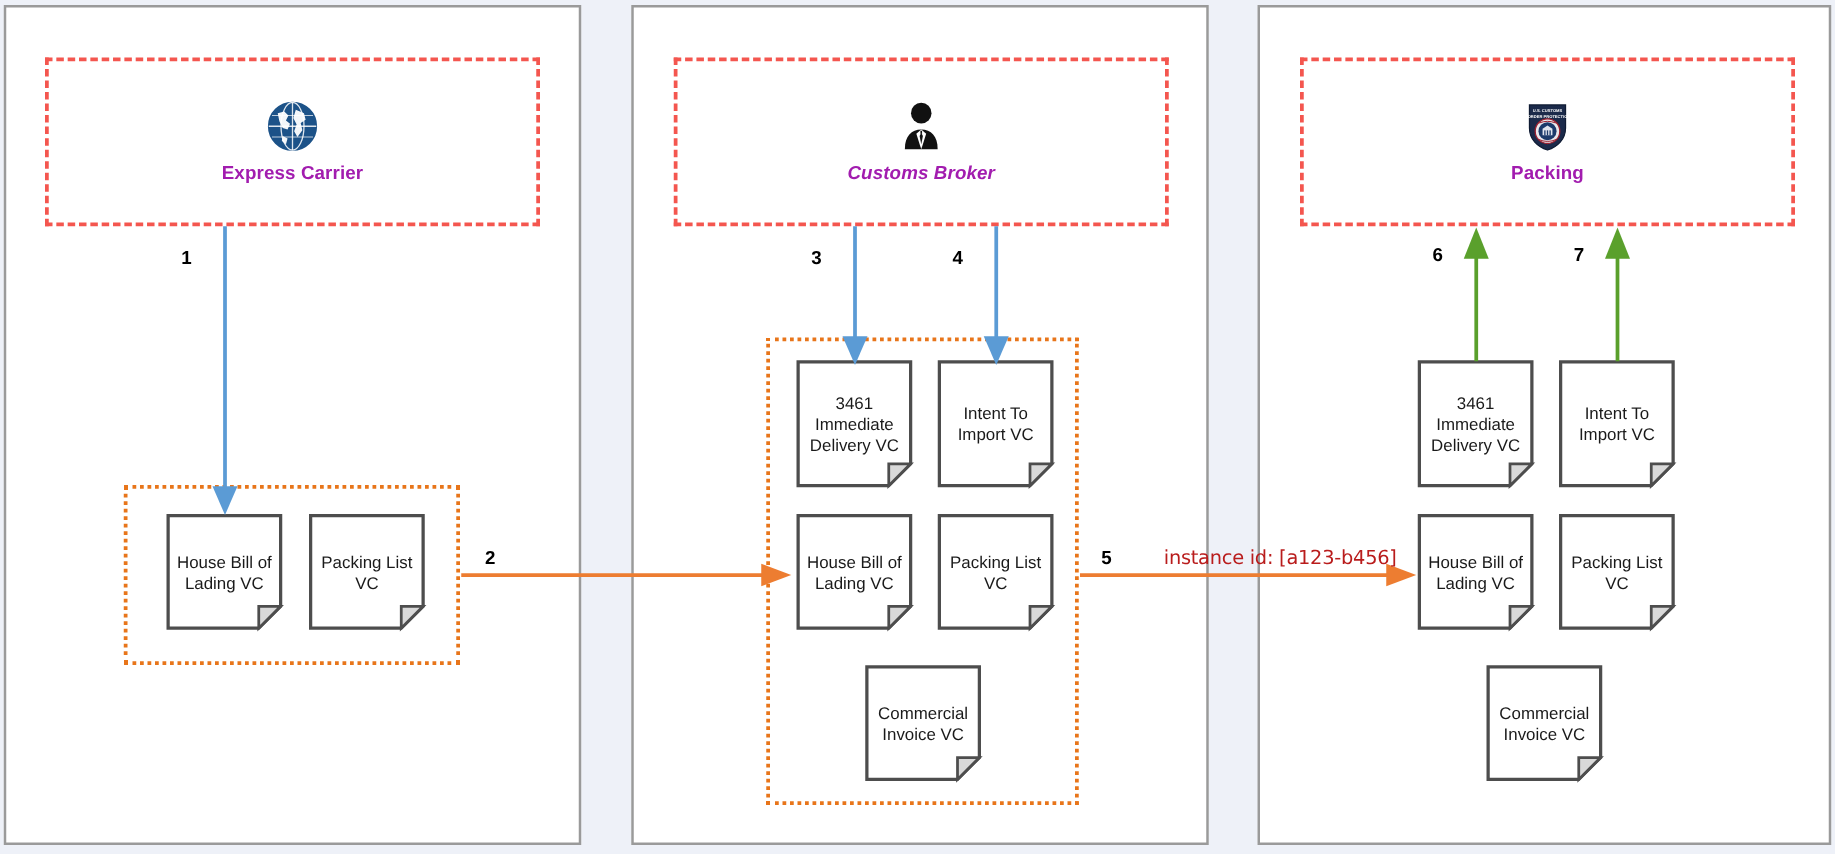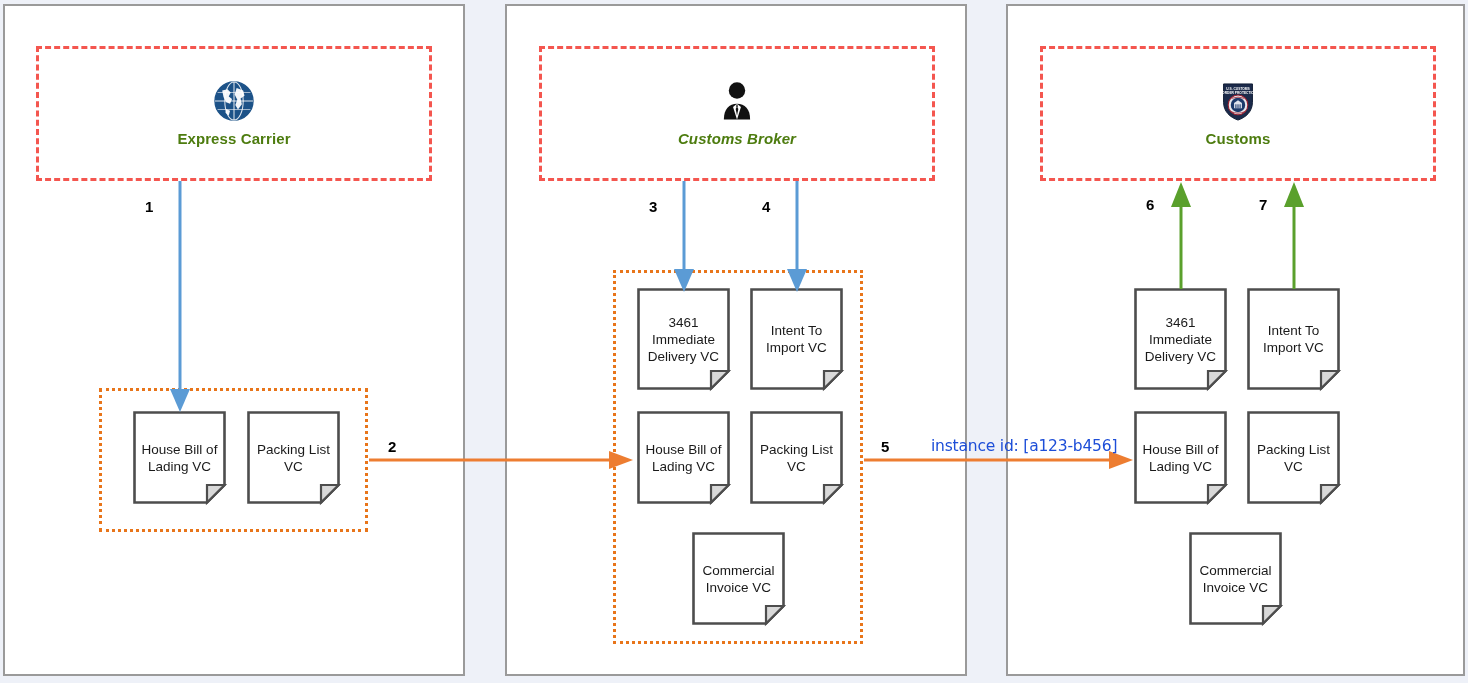--- a/index.html
+++ b/index.html
@@ -37,21 +37,21 @@
   }
   .actor-icon {
     width: 42px;
     height: 42px;
     margin-bottom: 8px;
     display: block;
   }
   .actor-label {
     font-size: 15px;
     font-weight: bold;
-    color: #4d7c0f;
+    color: #a21caf;
     letter-spacing: 0.1px;
     white-space: nowrap;
   }
 
   
   .group-box {
     position: absolute;
     border: 3px dotted #e8751a;
     box-sizing: border-box;
     background: transparent;
@@ -94,21 +94,21 @@
   }
   .arrow-num {
     position: absolute;
     font-size: 15px;
     font-weight: bold;
     color: #000000;
   }
   .edge-label {
     position: absolute;
     font-size: 15.5px;
-    color: #1d4ed8;
+    color: #b91c1c;
     white-space: nowrap;
     font-family: "DejaVu Sans", sans-serif;
     letter-spacing: -0.2px;
   }
 </style>
 </head>
 <body>
 
 <div id="canvas">
 
@@ -219,21 +219,21 @@
       <text x="32" y="22" font-size="5" fill="#ffffff" text-anchor="middle" font-family="'Liberation Sans',sans-serif" font-weight="bold">BORDER PROTECTION</text>
       <circle cx="32" cy="38" r="15" fill="#e8e8ec" stroke="#9a2030" stroke-width="1.6"></circle>
       <circle cx="32" cy="38" r="11" fill="#1b3a6b"></circle>
       <path d="M26 43 L26 35 L32 31 L38 35 L38 43 Z" fill="#dfe4ee"></path>
       <rect x="28" y="37" width="1.6" height="6" fill="#1b3a6b"></rect>
       <rect x="31.2" y="37" width="1.6" height="6" fill="#1b3a6b"></rect>
       <rect x="34.4" y="37" width="1.6" height="6" fill="#1b3a6b"></rect>
       <path d="M22 28 Q32 24 42 28" fill="none" stroke="#9a2030" stroke-width="1.2"></path>
       <path d="M21 48 Q32 53 43 48" fill="none" stroke="#9a2030" stroke-width="1.2"></path>
     </svg>
-    <div class="actor-label">Customs</div>
+    <div class="actor-label">Packing</div>
   </div>
 
   <div class="doc" style="left:1134px; top:288px; width:93px; height:102px;">
     <svg viewBox="0 0 93 102" preserveAspectRatio="none">
       <path d="M1.5 1.5 L91.5 1.5 L91.5 83 L74 100.5 L1.5 100.5 Z" fill="#ffffff" stroke="#4d4d4d" stroke-width="2.6"></path>
       <path d="M91.5 83 L74 83 L74 100.5 Z" fill="#d9d9d9" stroke="#4d4d4d" stroke-width="2.2"></path>
     </svg>
     <div class="doc-text">3461
 Immediate
 Delivery VC</div>

